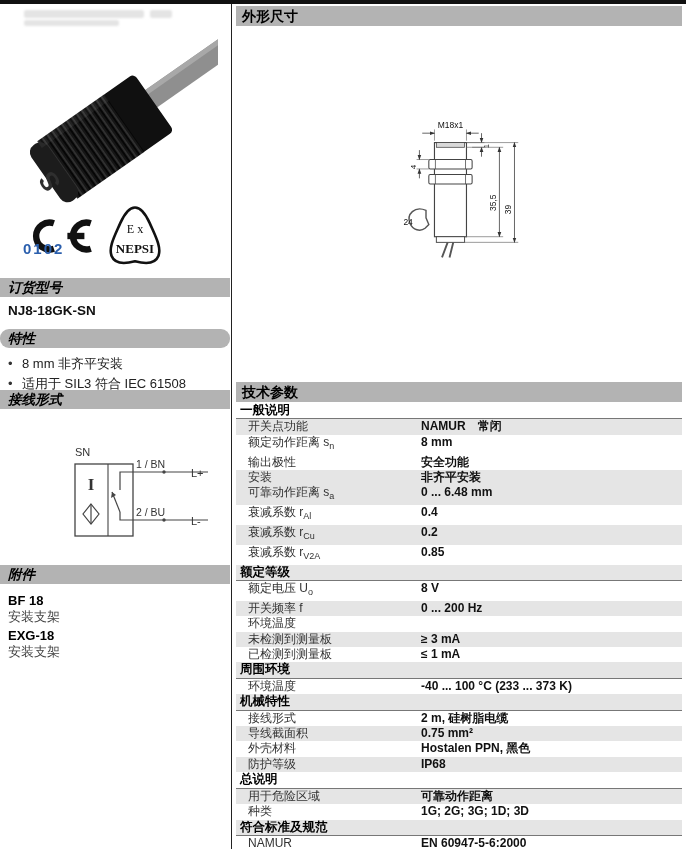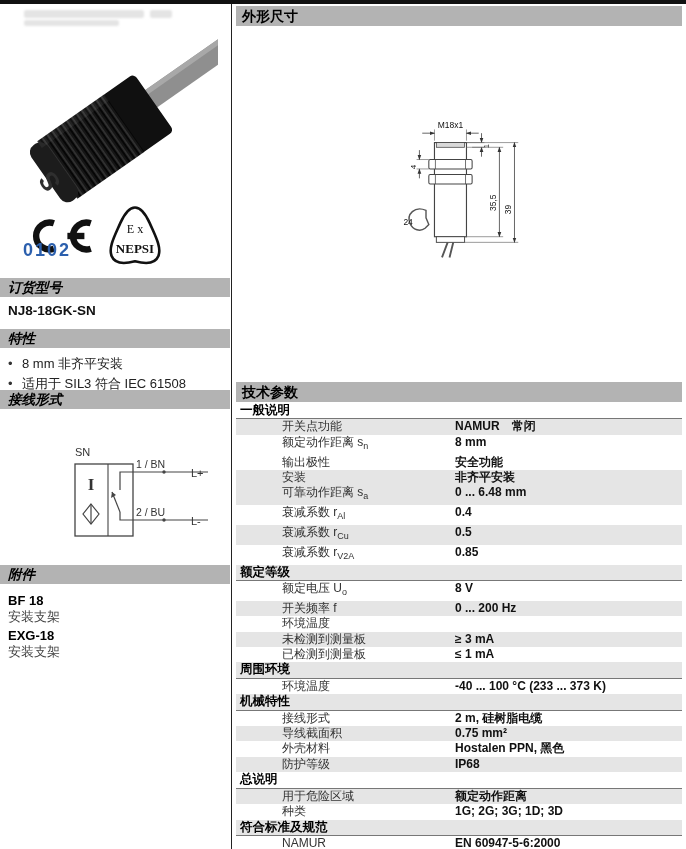--- a/index.html
+++ b/index.html
@@ -9,21 +9,21 @@
     overflow:hidden;
   }
   .topbar{position:absolute;left:0;top:0;width:686px;height:4px;background:#111;}
   .divider{position:absolute;left:231px;top:4px;width:1px;height:845px;background:#222;}
 
   
   .leftcol{position:absolute;left:0;top:4px;width:230px;height:845px;}
   .ghost{position:absolute;background:#e4e4e4;border-radius:2px;filter:blur(1px);}
   .photo{position:absolute;left:18px;top:32px;width:200px;height:180px;}
   .cemark{position:absolute;left:22px;top:200px;width:78px;height:64px;}
-  .ce-code{position:absolute;left:23px;top:236px;font-size:18px;font-weight:bold;color:#2b5fad;letter-spacing:2px;}
+  .ce-code{position:absolute;left:23px;top:236px;font-size:15px;font-weight:bold;color:#2b5fad;letter-spacing:2px;}
   .nepsi{position:absolute;left:96px;top:200px;width:78px;height:66px;}
 
   .lbar{position:absolute;left:0;width:230px;height:19px;background:#b3b3b3;
         font-size:13.5px;font-weight:bold;line-height:19px;padding-left:8px;box-sizing:border-box;color:#000;font-style:italic;}
   .ltext{position:absolute;left:8px;font-size:13px;}
   .bold{font-weight:bold;}
   .feature-list{position:absolute;left:8px;top:348px;width:218px;font-size:13px;color:#222;}
   .feature-item{display:flex;margin-top:4px;line-height:16px;}
   .feature-item .bullet{width:14px;color:#333;}
   .wiring{position:absolute;left:48px;top:438px;width:165px;height:118px;}
@@ -35,21 +35,21 @@
   .rightcol{position:absolute;left:236px;top:4px;width:450px;height:845px;}
   .rbar{position:absolute;left:0;width:446px;height:20px;background:#b3b3b3;
         font-size:14px;font-weight:bold;line-height:20px;padding-left:6px;box-sizing:border-box;color:#000;}
   .dimdrawing{position:absolute;left:158px;top:116px;width:160px;height:160px;}
 
   .tech-table{position:absolute;left:0;top:399px;width:446px;font-size:12px;}
   .trow{display:flex;min-height:15.4px;line-height:15.4px;align-items:flex-start;}
   .trow.shade{background:#e5e5e5;}
   .trow.thead{display:block;font-weight:bold;font-size:12.5px;padding-left:4px;
               border-bottom:1px solid #777;color:#000;box-sizing:border-box;}
-  .tlabel{width:185px;flex:0 0 185px;padding-left:12px;box-sizing:border-box;color:#333;margin-left:34px;}
+  .tlabel{width:185px;flex:0 0 185px;padding-left:12px;box-sizing:border-box;color:#333;}
   .trow.ind .tlabel{}
   .tlabel sub{font-size:9px;}
   .tvalue{flex:1;font-weight:bold;color:#111;white-space:pre-line;}
 
   svg text{font-family:"Liberation Sans","DejaVu Sans",sans-serif;}
   svg text.serif{font-family:"Liberation Serif","DejaVu Serif",serif;}
 </style>
 </head>
 <body>
 
@@ -95,21 +95,21 @@
 
   <svg class="nepsi" viewBox="0 0 90 76">
     <path d="M45 4 C52 4 57 11 62 22 C68 36 76 50 72 60 C68 70 56 69 45 66 C34 69 22 70 18 60 C14 50 22 36 28 22 C33 11 38 4 45 4 Z" fill="none" stroke="#111" stroke-width="3"></path>
     <text class="serif" x="45" y="33" font-size="14" text-anchor="middle" fill="#111">E x</text>
     <text class="serif" x="45" y="56" font-size="15" font-weight="bold" text-anchor="middle" fill="#111">NEPSI</text>
   </svg>
 
   <div class="lbar" style="top:274px;">订货型号</div>
   <div class="ltext bold" style="top:299px;font-size:13.5px;">NJ8-18GK-SN</div>
 
-  <div class="lbar" style="top:325px;">特性</div>
+  <div class="lbar" style="top:325px;border-radius:9px;">特性</div>
   <div class="feature-list">
       <div class="feature-item">
         <span class="bullet">•</span>
         <span>8 mm 非齐平安装</span>
       </div>
       <div class="feature-item">
         <span class="bullet">•</span>
         <span>适用于 SIL3  符合 IEC 61508</span>
       </div>
     </div>
@@ -222,21 +222,21 @@
       <div class="trow shade">
         <span class="tlabel">可靠动作距离 s<sub>a</sub></span>
         <span class="tvalue">0 ... 6.48 mm</span>
       </div>
       <div class="trow">
         <span class="tlabel">衰减系数 r<sub>Al</sub></span>
         <span class="tvalue">0.4</span>
       </div>
       <div class="trow shade">
         <span class="tlabel">衰减系数 r<sub>Cu</sub></span>
-        <span class="tvalue">0.5</span>
+        <span class="tvalue">0.2</span>
       </div>
       <div class="trow">
         <span class="tlabel">衰减系数 r<sub>V2A</sub></span>
         <span class="tvalue">0.85</span>
       </div>
       <div class="trow shade thead">额定等级</div>
       <div class="trow">
         <span class="tlabel">额定电压  U<sub>o</sub></span>
         <span class="tvalue">8 V</span>
       </div>
@@ -274,21 +274,21 @@
         <span class="tlabel">外壳材料</span>
         <span class="tvalue">Hostalen PPN, 黑色</span>
       </div>
       <div class="trow shade">
         <span class="tlabel">防护等级</span>
         <span class="tvalue">IP68</span>
       </div>
       <div class="trow thead">总说明</div>
       <div class="trow shade">
         <span class="tlabel">用于危险区域</span>
-        <span class="tvalue">额定动作距离</span>
+        <span class="tvalue">可靠动作距离</span>
       </div>
       <div class="trow ind">
         <span class="tlabel">种类</span>
         <span class="tvalue">1G; 2G; 3G; 1D; 3D</span>
       </div>
       <div class="trow shade thead">符合标准及规范</div>
       <div class="trow">
         <span class="tlabel">NAMUR</span>
         <span class="tvalue">EN 60947-5-6:2000</span>
       </div>

